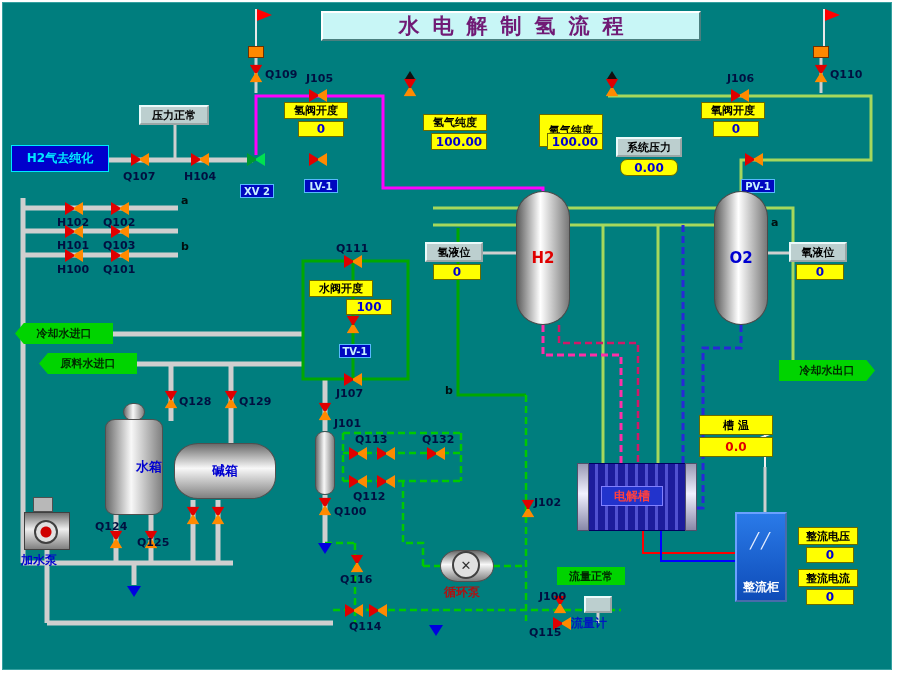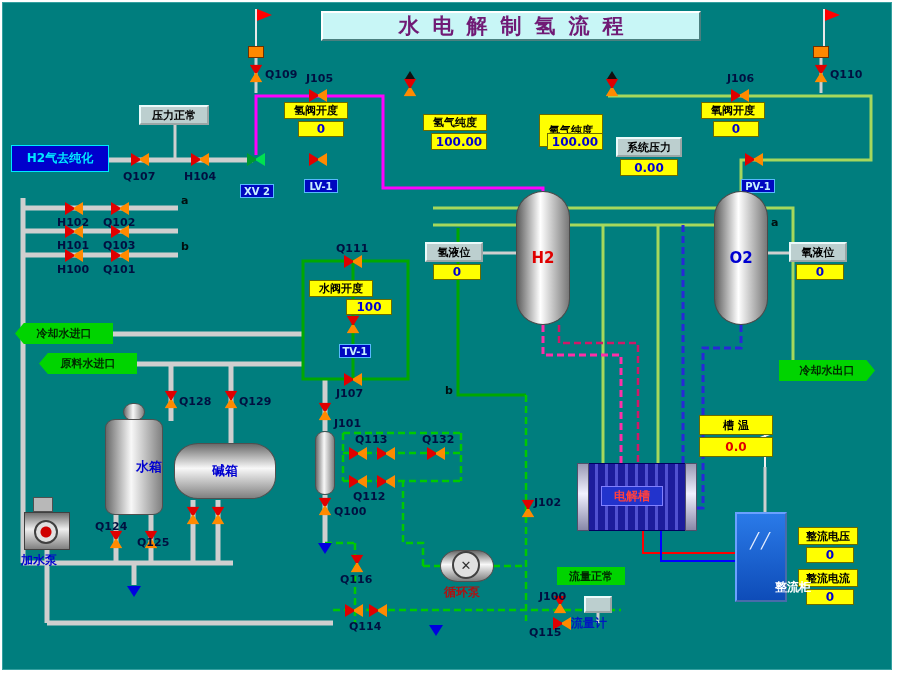--- a/index.html
+++ b/index.html
@@ -23,21 +23,21 @@
   .tip-right{clip-path:polygon(0 0,91% 0,100% 50%,91% 100%,0 100%);}
   .letter{position:absolute;font-size:11px;font-weight:bold;color:#001010;}
   .sep{position:absolute;width:54px;height:134px;background:linear-gradient(90deg,#5c5c5c,#ffffff 45%,#787878);border-radius:27px/26px;display:flex;align-items:center;justify-content:center;font-weight:bold;font-size:15px;border:1px solid #4a4a4a;box-sizing:border-box;}
   .tankv{position:absolute;background:linear-gradient(90deg,#6a6a6a,#f8f8f8 45%,#808080);border-radius:10px/9px;border:1px solid #505050;display:flex;align-items:center;justify-content:center;box-sizing:border-box;}
   .tankh{position:absolute;background:linear-gradient(180deg,#6a6a6a,#f8f8f8 45%,#808080);border-radius:24px/22px;border:1px solid #505050;display:flex;align-items:center;justify-content:center;box-sizing:border-box;}
   .elz{position:absolute;background:repeating-linear-gradient(90deg,#1c1c9c 0 7px,#5050d0 7px 10px);border:1px solid #000060;box-sizing:border-box;}
   .elcap{position:absolute;background:linear-gradient(180deg,#9a9ab4,#f0f0ff 45%,#8888a8);border:1px solid #50506a;box-sizing:border-box;}
   .elchip{position:absolute;background:#2233cc;border:1px solid #8080ff;color:#ff4040;font-size:12px;font-weight:bold;display:flex;align-items:center;justify-content:center;box-sizing:border-box;white-space:nowrap;}
   .rectcab{position:absolute;background:linear-gradient(180deg,#2a7ae8,#0e4cb8);border:2px outset #6aa0ff;box-sizing:border-box;color:#ffffff;}
   .rectcab .sym{position:absolute;left:0;top:18px;width:100%;text-align:center;color:#e8f0ff;font-size:15px;letter-spacing:2px;}
-  .rectcab .lbl{position:absolute;left:0;bottom:4px;width:100%;text-align:center;font-size:12px;font-weight:bold;margin-left:32px;}
+  .rectcab .lbl{position:absolute;left:0;bottom:4px;width:100%;text-align:center;font-size:12px;font-weight:bold;}
   .pumpc{position:absolute;border-radius:50%;border:2px solid #404040;background:#e0e0e0;box-sizing:border-box;display:flex;align-items:center;justify-content:center;}
   .pumpc.red{background:radial-gradient(circle,#d00000 0 5px,#e0e0e0 6px);}
   .pumpc.fan::before{content:"\2715";color:#303030;font-size:13px;font-weight:bold;}
   .darr{position:absolute;width:0;height:0;border-left:7px solid transparent;border-right:7px solid transparent;border-top:11px solid #0000e0;}
   .flagpole{position:absolute;width:2px;background:#e8e8e8;}
   .flag{position:absolute;width:0;height:0;border-top:6px solid transparent;border-bottom:6px solid transparent;border-left:15px solid #ff0000;}
   .obox{position:absolute;width:16px;height:12px;background:#ff8800;border:1px solid #703000;box-sizing:border-box;}
   .eqlabel{position:absolute;font-size:12px;font-weight:bold;white-space:nowrap;}
 </style>
 </head>
@@ -186,21 +186,21 @@
 <div class="valve v" style="left:219px;top:390px;"></div>
 <div class="vlabel" style="left:236px;top:392px;">Q129</div>
 
 <div class="yhead" style="left:281px;top:99px;width:64px;height:17px;">氢阀开度</div>
 <div class="yval" style="left:295px;top:118px;width:46px;height:16px;">0</div>
 <div class="yhead" style="left:420px;top:111px;width:64px;height:17px;">氢气纯度</div>
 <div class="yval" style="left:428px;top:130px;width:56px;height:17px;">100.00</div>
 <div class="yhead" style="left:536px;top:111px;width:64px;height:33px;">氧气纯度</div>
 <div class="yval" style="left:544px;top:130px;width:56px;height:17px;">100.00</div>
 <div class="gray3d" style="left:613px;top:134px;width:66px;height:20px;">系统压力</div>
-<div class="yval" style="left:617px;top:156px;width:58px;height:17px;">0.00</div>
+<div class="yval" style="left:617px;top:156px;width:58px;height:17px;border-radius:7px;">0.00</div>
 <div class="yhead" style="left:698px;top:99px;width:64px;height:17px;">氧阀开度</div>
 <div class="yval" style="left:710px;top:118px;width:46px;height:16px;">0</div>
 <div class="gray3d" style="left:422px;top:239px;width:58px;height:20px;">氢液位</div>
 <div class="yval" style="left:430px;top:261px;width:48px;height:16px;">0</div>
 <div class="gray3d" style="left:786px;top:239px;width:58px;height:20px;">氧液位</div>
 <div class="yval" style="left:793px;top:261px;width:48px;height:16px;">0</div>
 <div class="yhead" style="left:306px;top:277px;width:64px;height:17px;">水阀开度</div>
 <div class="yval" style="left:314px;top:296px;width:46px;height:16px;margin-left:29px;">100</div>
 <div class="yhead" style="left:696px;top:412px;width:74px;height:20px;">槽 温</div>
 <div class="yval red" style="left:696px;top:434px;width:74px;height:20px;">0.0</div>

